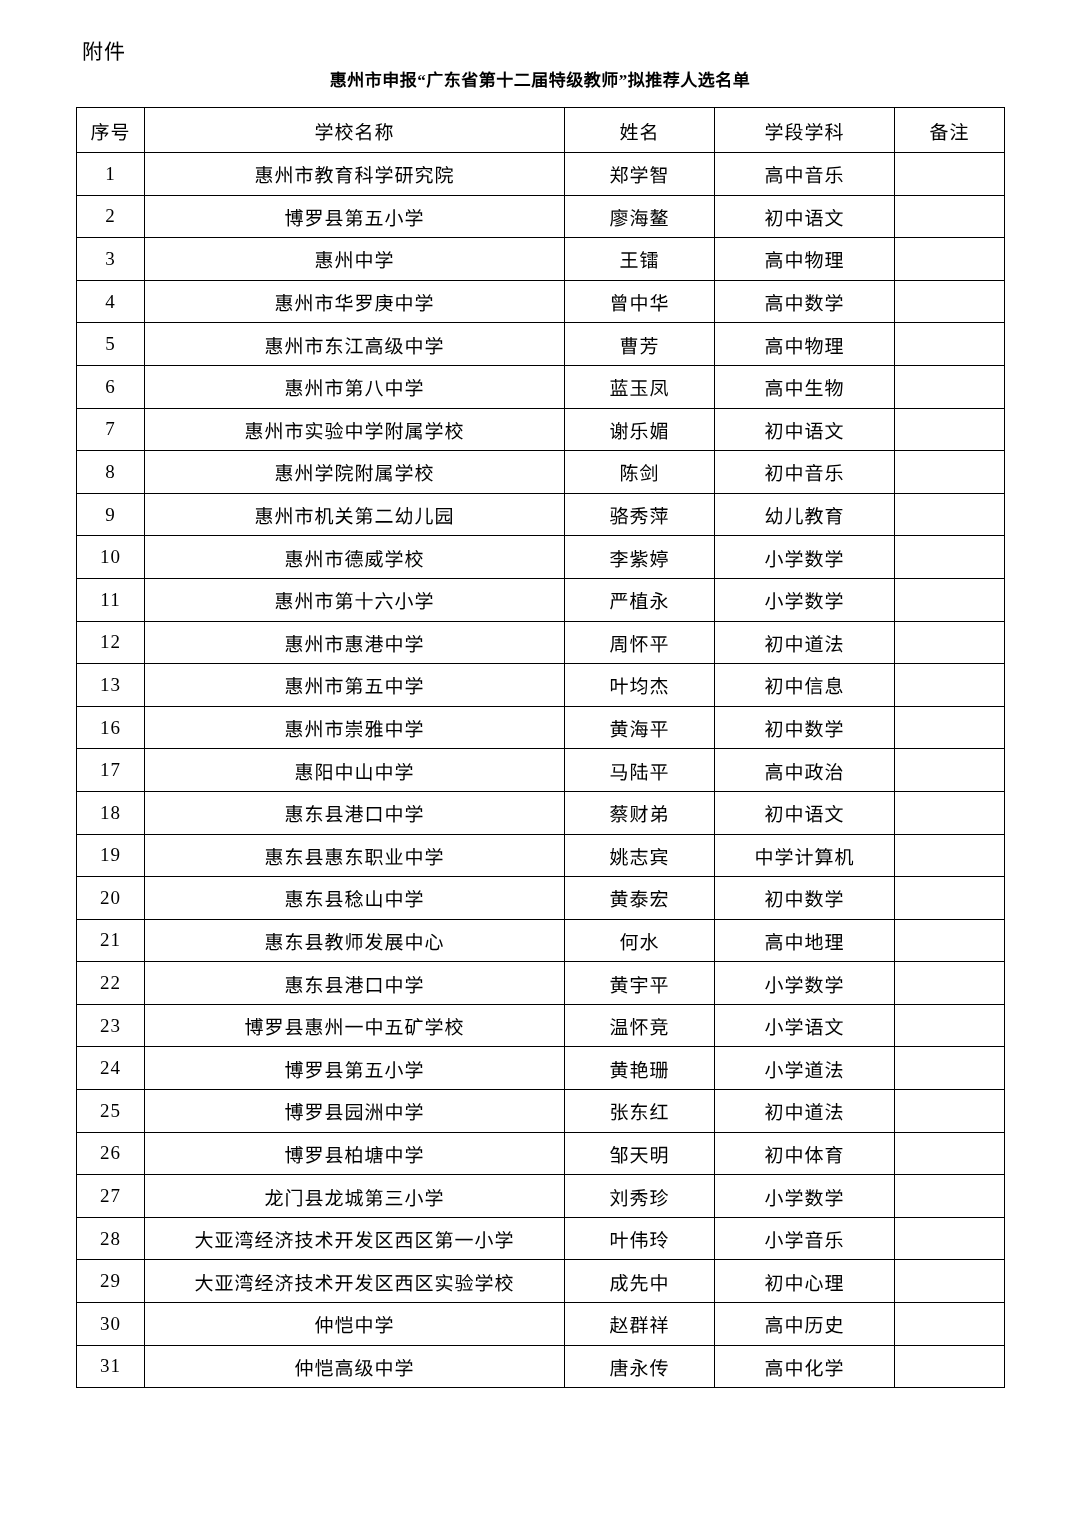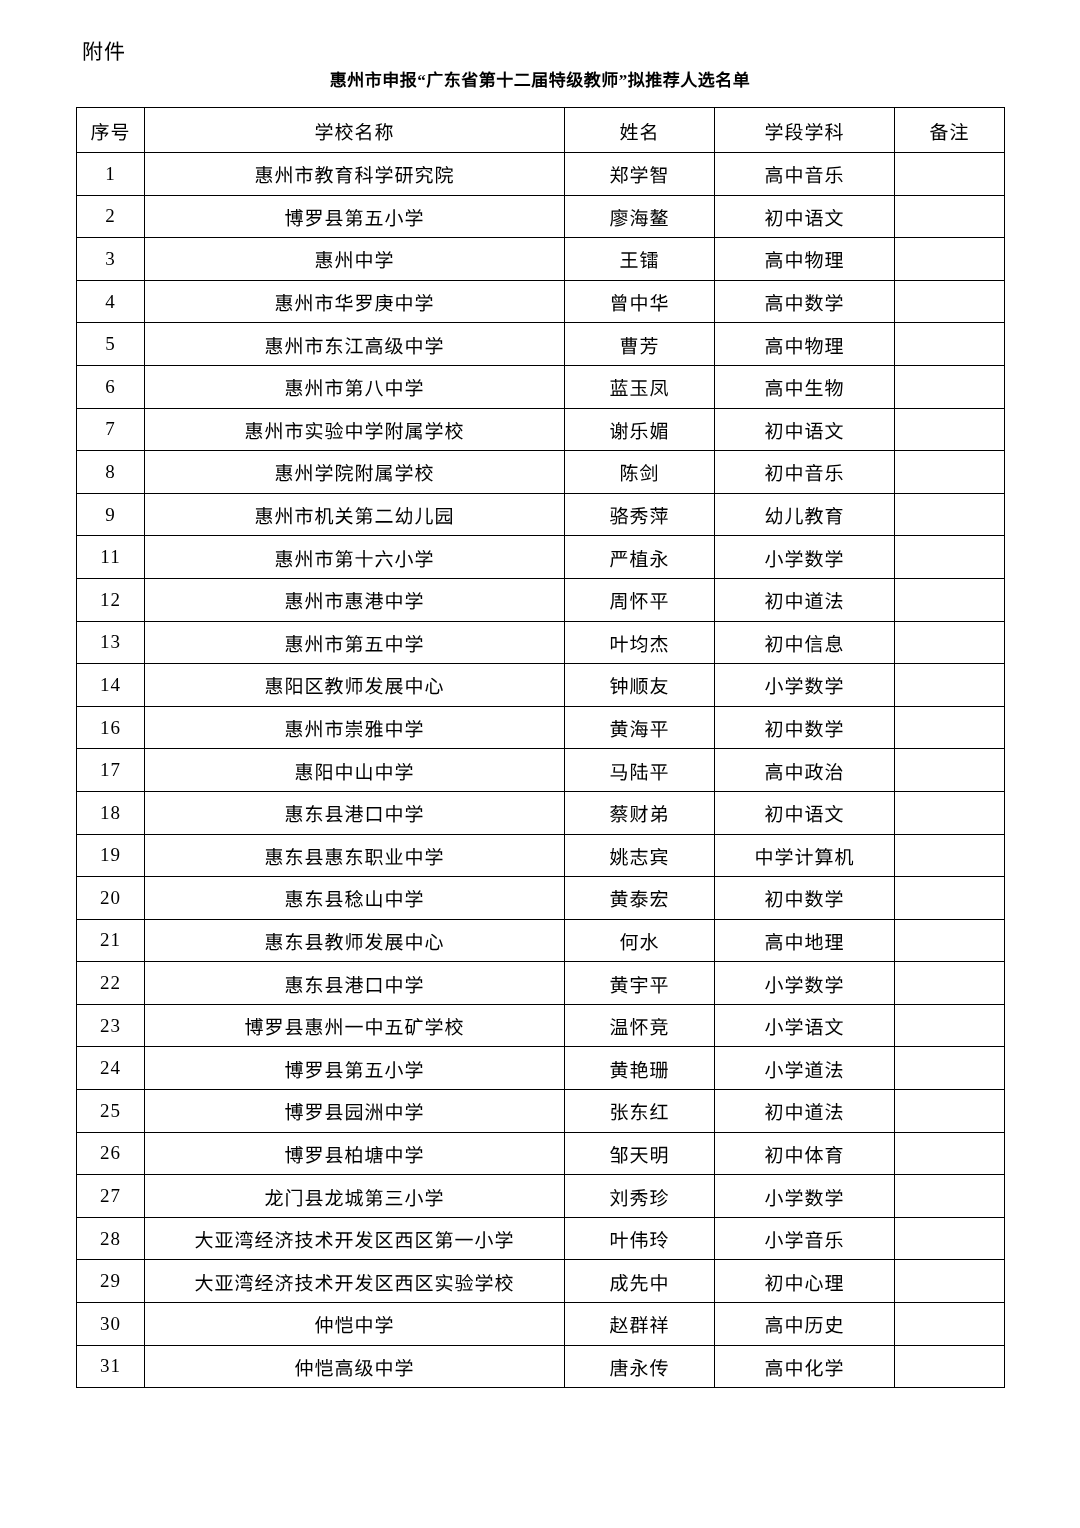--- a/index.html
+++ b/index.html
@@ -153,20 +153,27 @@
           <td class="remark"></td>
         </tr>
         <tr>
           <td class="idx">9</td>
           <td class="school">惠州市机关第二幼儿园</td>
           <td class="name">骆秀萍</td>
           <td class="subject">幼儿教育</td>
           <td class="remark"></td>
         </tr>
         <tr>
+          <td class="idx">10</td>
+          <td class="school">惠州市德威学校</td>
+          <td class="name">李紫婷</td>
+          <td class="subject">小学数学</td>
+          <td class="remark"></td>
+        </tr>
+        <tr>
           <td class="idx">11</td>
           <td class="school">惠州市第十六小学</td>
           <td class="name">严植永</td>
           <td class="subject">小学数学</td>
           <td class="remark"></td>
         </tr>
         <tr>
           <td class="idx">12</td>
           <td class="school">惠州市惠港中学</td>
           <td class="name">周怀平</td>
@@ -174,27 +181,20 @@
           <td class="remark"></td>
         </tr>
         <tr>
           <td class="idx">13</td>
           <td class="school">惠州市第五中学</td>
           <td class="name">叶均杰</td>
           <td class="subject">初中信息</td>
           <td class="remark"></td>
         </tr>
         <tr>
-          <td class="idx">14</td>
-          <td class="school">惠阳区教师发展中心</td>
-          <td class="name">钟顺友</td>
-          <td class="subject">小学数学</td>
-          <td class="remark"></td>
-        </tr>
-        <tr>
           <td class="idx">16</td>
           <td class="school">惠州市崇雅中学</td>
           <td class="name">黄海平</td>
           <td class="subject">初中数学</td>
           <td class="remark"></td>
         </tr>
         <tr>
           <td class="idx">17</td>
           <td class="school">惠阳中山中学</td>
           <td class="name">马陆平</td>

